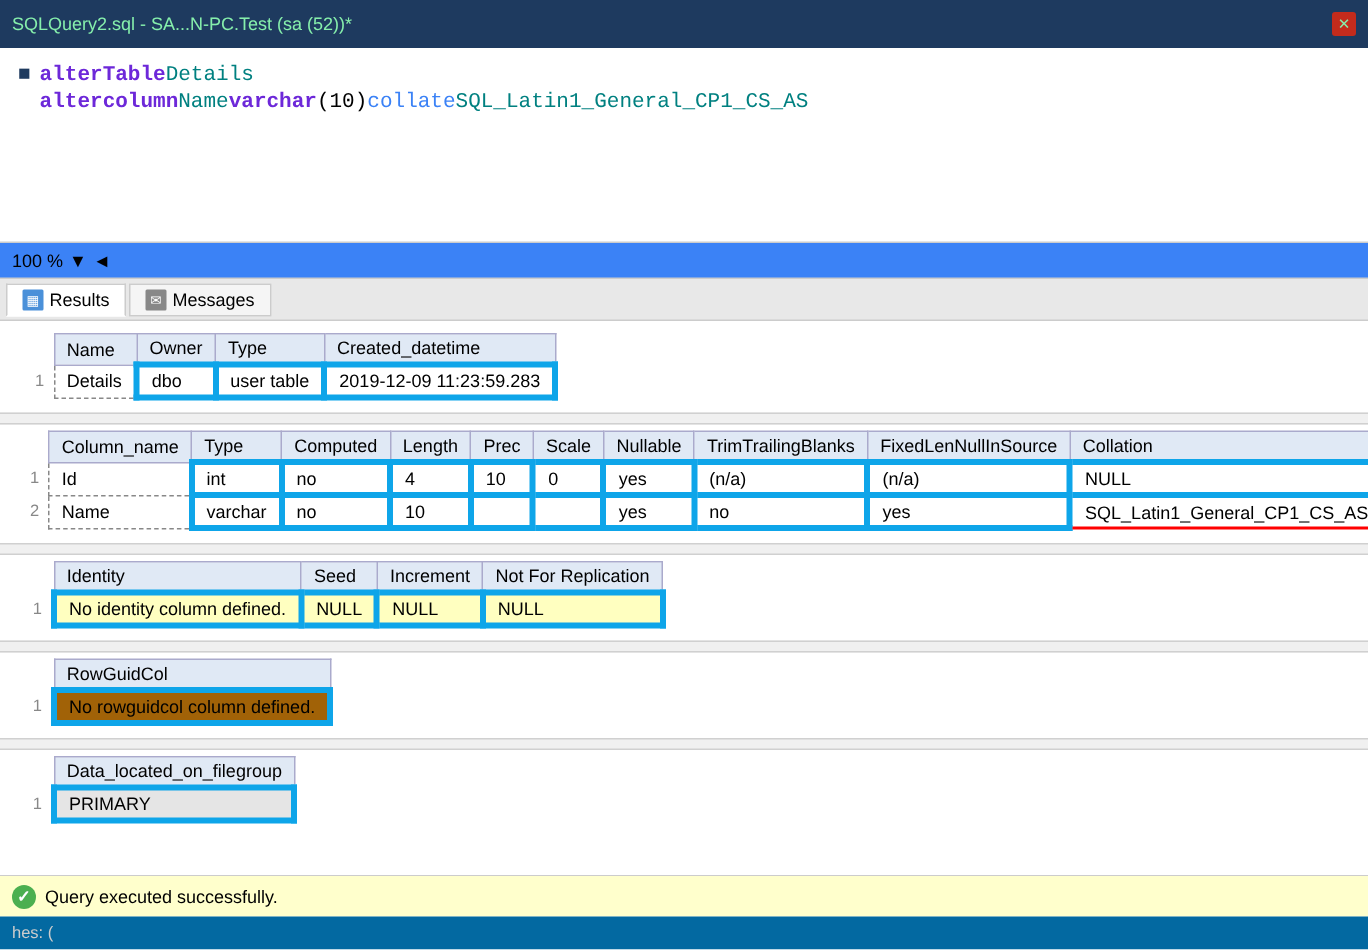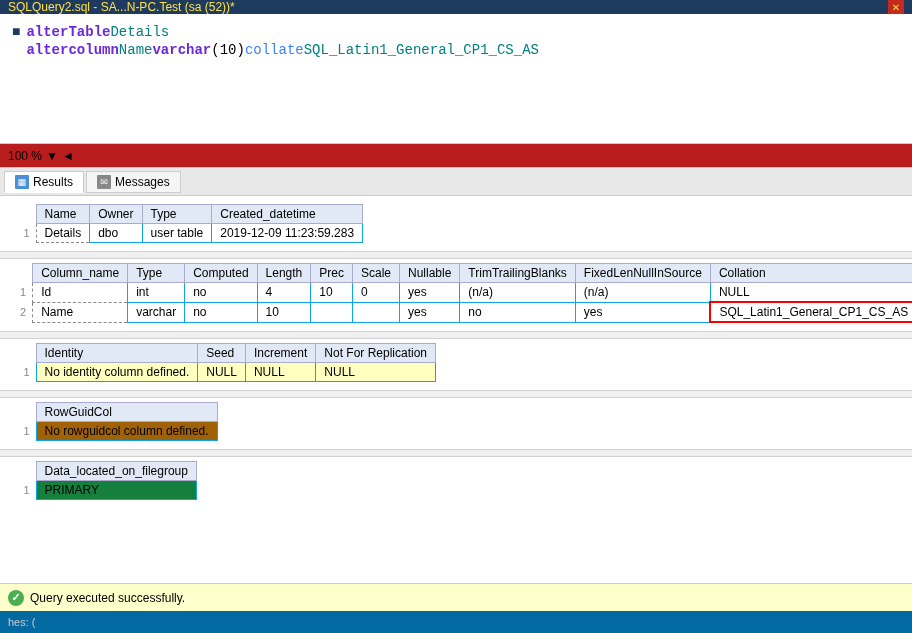--- a/index.html
+++ b/index.html
@@ -11,22 +11,22 @@
       width: 912px;
       height: 633px;
       overflow: hidden;
       display: flex;
       flex-direction: column;
     }
 
     
     .title-bar {
       background: #1e3a5f;
-      color: #fde047;
-      height: 14px;
+      color: #86efac;
+      height: 32px;
       display: flex;
       align-items: center;
       padding: 0 8px;
       font-size: 12px;
       font-family: 'Segoe UI', sans-serif;
       flex-shrink: 0;
     }
     .title-bar-text {
       flex: 1;
     }
@@ -64,21 +64,21 @@
       flex-shrink: 0;
     }
     .kw-blue { color: #6d28d9; font-size: 14px; font-weight: bold; }
     .kw-pink { color: #3b82f6; font-size: 14px; }
     .kw-teal { color: #008080; font-size: 14px; }
     .kw-normal { color: #000; font-size: 14px; }
     .kw-num { color: #000; font-size: 14px; }
 
     
     .zoom-bar {
-      background: #b91c1c;
+      background: #3b82f6;
       border-bottom: 1px solid #ccc;
       height: 24px;
       display: flex;
       align-items: center;
       padding: 0 8px;
       font-size: 12px;
       flex-shrink: 0;
       gap: 4px;
       font-family: 'Segoe UI', sans-serif;
     }
@@ -144,21 +144,21 @@
     th {
       background: #e0e9f5;
       border: 1px solid #aac;
       padding: 2px 8px;
       text-align: left;
       font-weight: normal;
       color: #000;
       white-space: nowrap;
     }
     td {
-      border: 1px solid #0ea5e9;
+      border: 4px solid #0ea5e9;
       padding: 2px 8px;
       white-space: nowrap;
       background: #fff;
     }
     .highlighted-cell {
       border: 2px solid red !important;
       color: #000;
     }
 
     
@@ -391,21 +391,21 @@
     <table>
       <thead>
         <tr>
           <th class="num-col"></th>
           <th>Data_located_on_filegroup</th>
         </tr>
       </thead>
       <tbody>
         <tr>
           <td class="num-col">1</td>
-          <td style="background:#15803d;margin-top:41px;">PRIMARY</td>
+          <td style="background:#e5e5e5;margin-top:41px;">PRIMARY</td>
         </tr>
       </tbody>
     </table>
   </div>
 
 </div>
 
 <div class="status-bar">
   <span class="status-icon">✓</span>
   <span>Query executed successfully.</span>

